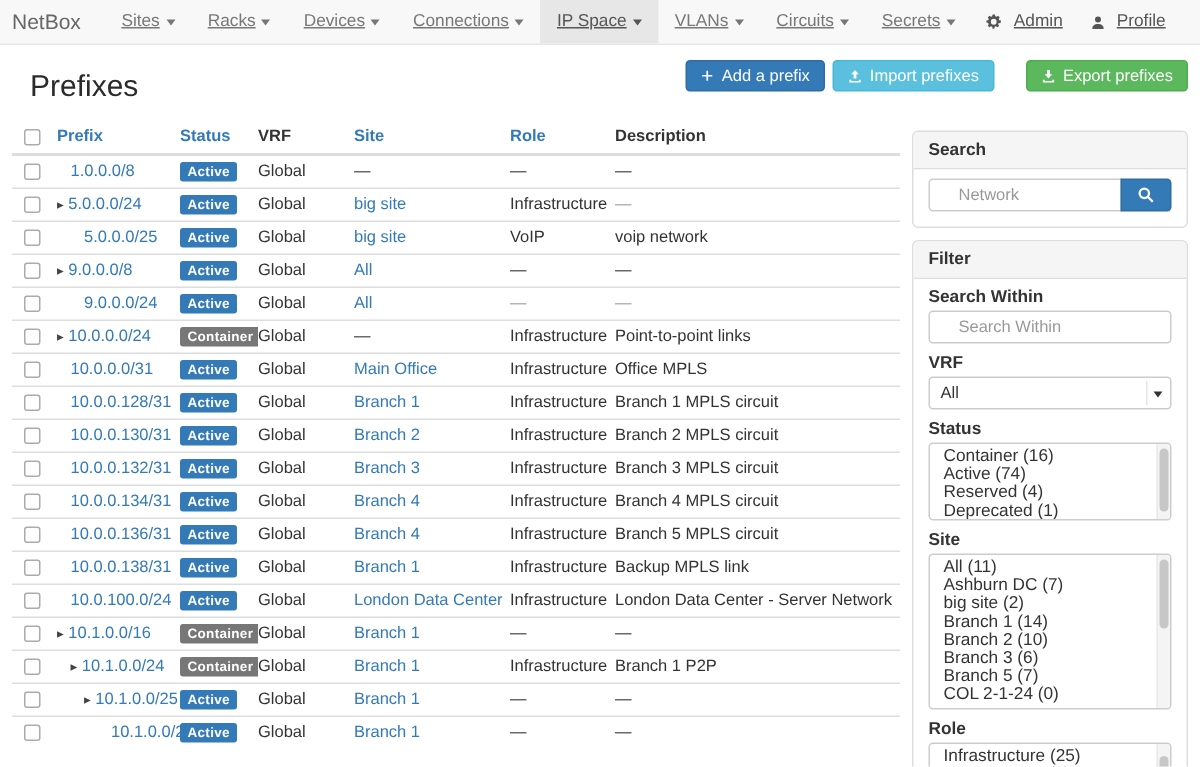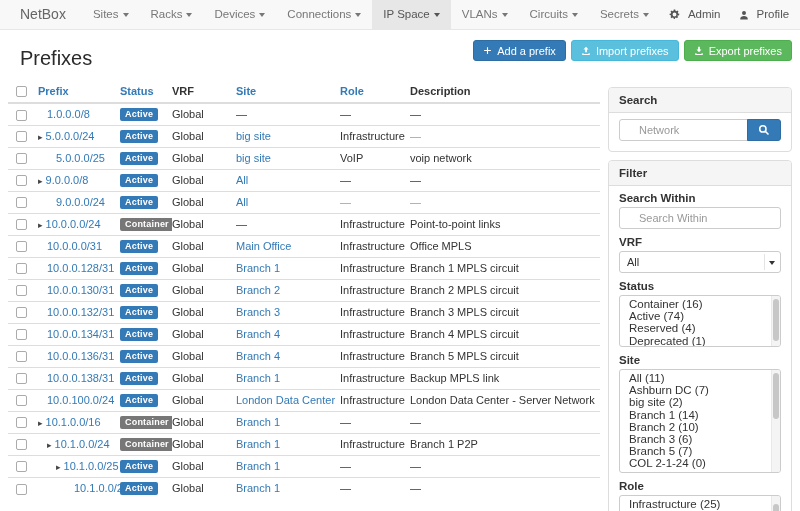--- a/index.html
+++ b/index.html
@@ -5,47 +5,47 @@
   * { margin:0; padding:0; box-sizing:border-box; }
   html,body { width:800px; height:511px; overflow:hidden; }
   body {
     font-family:"Liberation Sans", sans-serif;
     background:#fff; position:relative; color:#333;
   }
   
   .navbar {
     position:absolute; top:0; left:0; width:800px; height:30px;
     background:#f8f8f8; border-bottom:1px solid #e7e7e7;
-    display:flex; align-items:stretch; padding-left:12px;
+    display:flex; align-items:stretch; 
   }
   .brand { font-size:14px; color:#666; line-height:29px; padding:0 8px; margin-right:8px; text-decoration:none; cursor:pointer; }
   .nav { display:flex; list-style:none; }
   .nav-item {
     font-size:11.5px; color:#777; line-height:29px; padding:0 11px;
-    cursor:pointer; white-space:nowrap; display:flex; align-items:center;
+    cursor:pointer; white-space:nowrap; display:flex; align-items:center;text-decoration:underline;
   }
   .nav-item.active { background:#e7e7e7; color:#555; }
   .caret {
     display:inline-block; width:0; height:0; margin-left:4px;
     border-left:3.5px solid transparent; border-right:3.5px solid transparent;
     border-top:4px solid currentColor;
   }
   .nav-right { margin-left:auto; padding-right:10px; }
   .nav-right .nav-item { color:#555; padding:0 9px; gap:4px; }
   .nav-icon { display:inline-flex; align-items:center; margin-right:4px; }
   
   .toolbar { position:absolute; top:40px; right:8px; display:flex; gap:5px; }
   .btn {
     display:inline-flex; align-items:center; gap:5px;
     font-family:inherit; font-size:11px; color:#fff;
     height:21px; padding:0 9px; border-radius:3px; cursor:pointer; border:1px solid transparent;
   }
   .btn-primary { background:var(--primary); border-color:#2e6da4;justify-content:center; }
   .btn-info    { background:var(--info);    border-color:#46b8da; }
-  .btn-success { background:var(--success); border-color:#4cae4c; }
+  .btn-success { background:var(--success); border-color:#4cae4c;margin-left:16px; }
   
   .page-title { position:absolute; left:20px; top:47px; font-size:20px; font-weight:500; color:#2b2b2b; }
   
   .table-wrap { position:absolute; left:8px; top:80px; width:592px; }
   table { width:100%; border-collapse:collapse; table-layout:fixed; font-size:11px; }
   th { text-align:left; font-weight:bold; height:23px; border-bottom:2px solid #ddd; white-space:nowrap; }
   td { height:22px; border-top:1px solid #ddd; vertical-align:middle; white-space:nowrap; overflow:hidden; }
   tbody tr:first-child td { border-top:none; }
   .c-cb { padding-left:8px; }
   .lnk { color:var(--link); text-decoration:none; cursor:pointer; }

